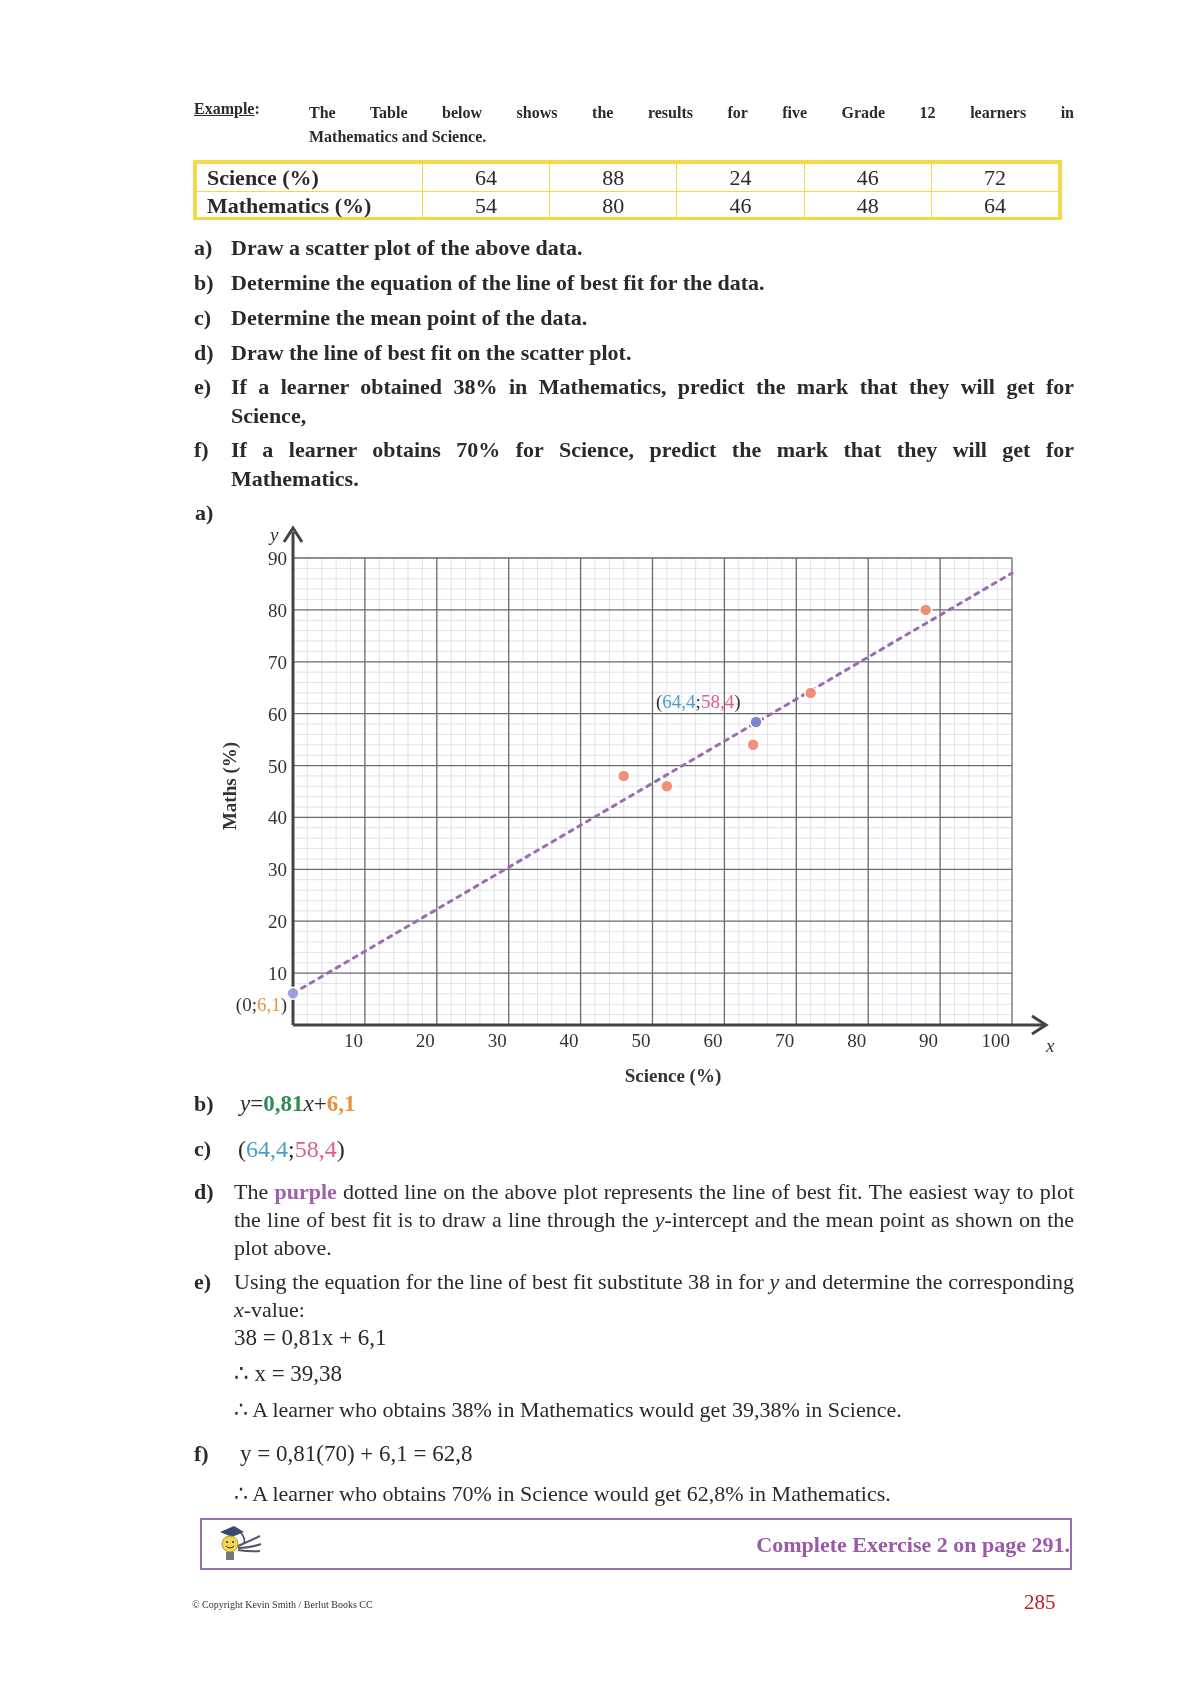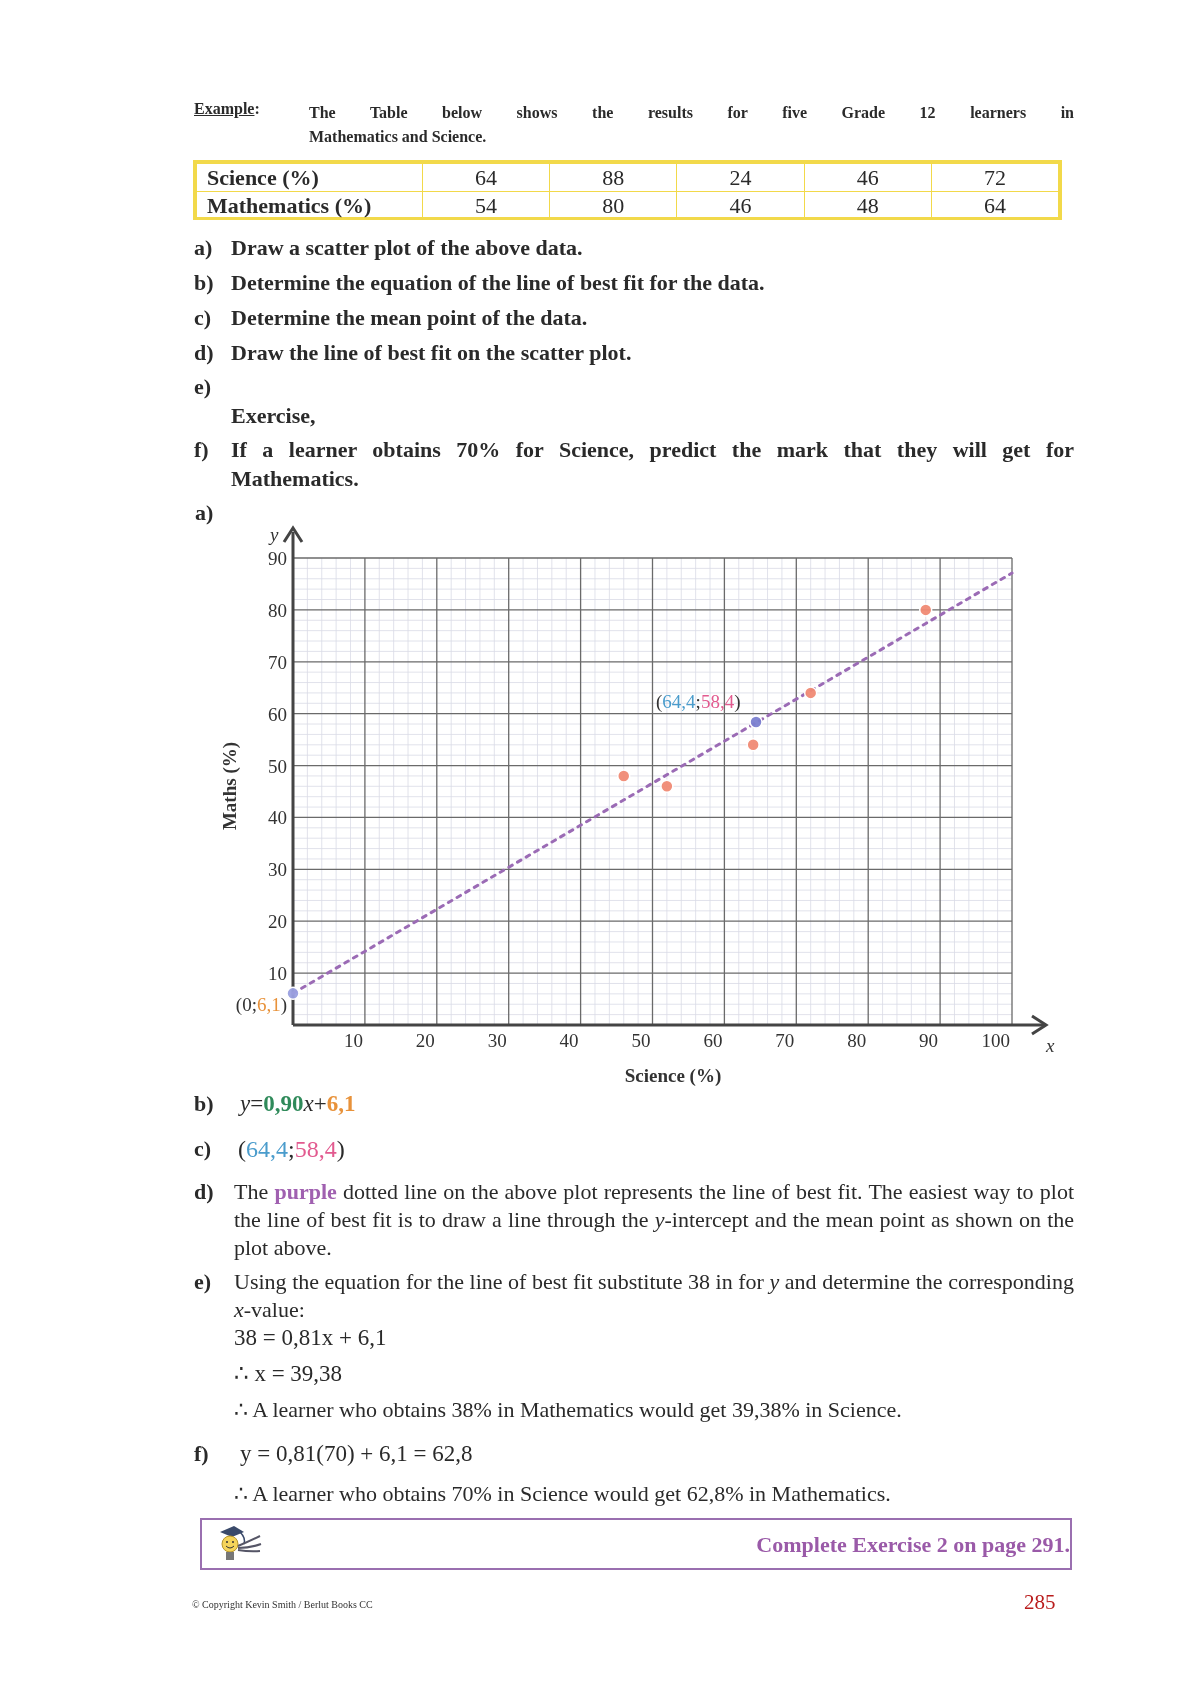--- a/index.html
+++ b/index.html
@@ -99,21 +99,22 @@
 <div class="abs q" style="top:304px;height:28px;">
   <span class="ql">c)</span>
   <span class="qt">Determine the mean point of the data.</span>
 </div>
 <div class="abs q" style="top:339px;height:28px;">
   <span class="ql">d)</span>
   <span class="qt">Draw the line of best fit on the scatter plot.</span>
 </div>
 <div class="abs q" style="top:373px;height:56px;">
   <span class="ql">e)</span>
-  <span class="qt" style="top:29px;">Exercise,</span>
+  <span class="qt" style="text-align-last:justify;">If a learner obtained 38% in Mathematics, predict the mark that they will get for</span>
+  <span class="qt" style="top:29px;">Science,</span>
 </div>
 <div class="abs q" style="top:436px;height:56px;">
   <span class="ql">f)</span>
   <span class="qt" style="text-align-last:justify;">If a learner obtains 70% for Science, predict the mark that they will get for</span>
   <span class="qt" style="top:29px;">Mathematics.</span>
 </div>
 
 <div class="abs" style="left:195px;top:500px;font-size:22px;font-weight:bold;">a)</div>
 
 <svg id="chart-svg" class="abs" width="1190" height="1100">
@@ -260,21 +261,21 @@
       <text x="287" y="1011.3477777777778" text-anchor="end" class="tick" font-size="19"><tspan fill="#333333">(0;</tspan><tspan fill="#e8923a">6,1</tspan><tspan fill="#333333">)</tspan></text>
     </g>
   <text id="xlabel" class="axis-title" text-anchor="middle" x="673" y="1082">Science (%)</text>
   <text id="ylabel" class="axis-title" text-anchor="middle" transform="translate(236,786) rotate(-90)">Maths (%)</text>
   <text class="tick" font-style="italic" x="270" y="541">y</text>
   <text class="tick" font-style="italic" x="1046" y="1052">x</text>
 </svg>
 
 <div class="abs ans" style="top:1090px;">
   <span class="al">b)</span>
-  <span class="at math" style="left:46px;white-space:nowrap;"><span class="i">y</span><span>=</span><span class="green">0,90</span><span class="i">x</span><span>+</span><span class="orange">6,1</span></span>
+  <span class="at math" style="left:46px;white-space:nowrap;"><span class="i">y</span><span>=</span><span class="green">0,81</span><span class="i">x</span><span>+</span><span class="orange">6,1</span></span>
 </div>
 <div class="abs ans" style="top:1135px;">
   <span class="al">c)</span>
   <span class="at math" style="left:44px;white-space:nowrap;font-size:24px;"><span>(</span><span class="blue">64,4</span><span>;</span><span class="pink">58,4</span><span>)</span></span>
 </div>
 <div class="abs ans" style="top:1178px;width:880px;">
   <span class="al">d)</span>
   <span class="at just" style="top:0;"><span>The </span><span class="purple">purple</span><span> dotted line on the above plot represents the line of best fit. The easiest way to plot the line of best fit is to draw a line through the </span><span class="i">y</span><span>-intercept and the mean point as shown on the plot above.</span></span>
 </div>
 <div class="abs ans" style="top:1268px;width:880px;">

